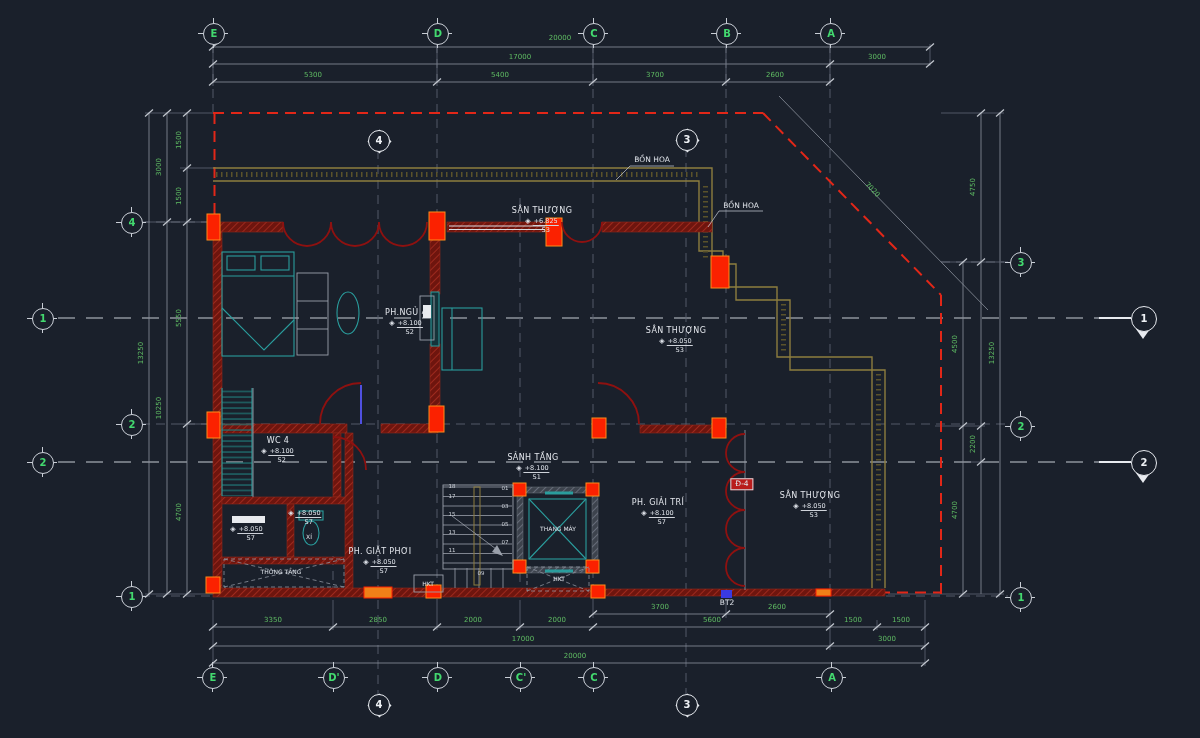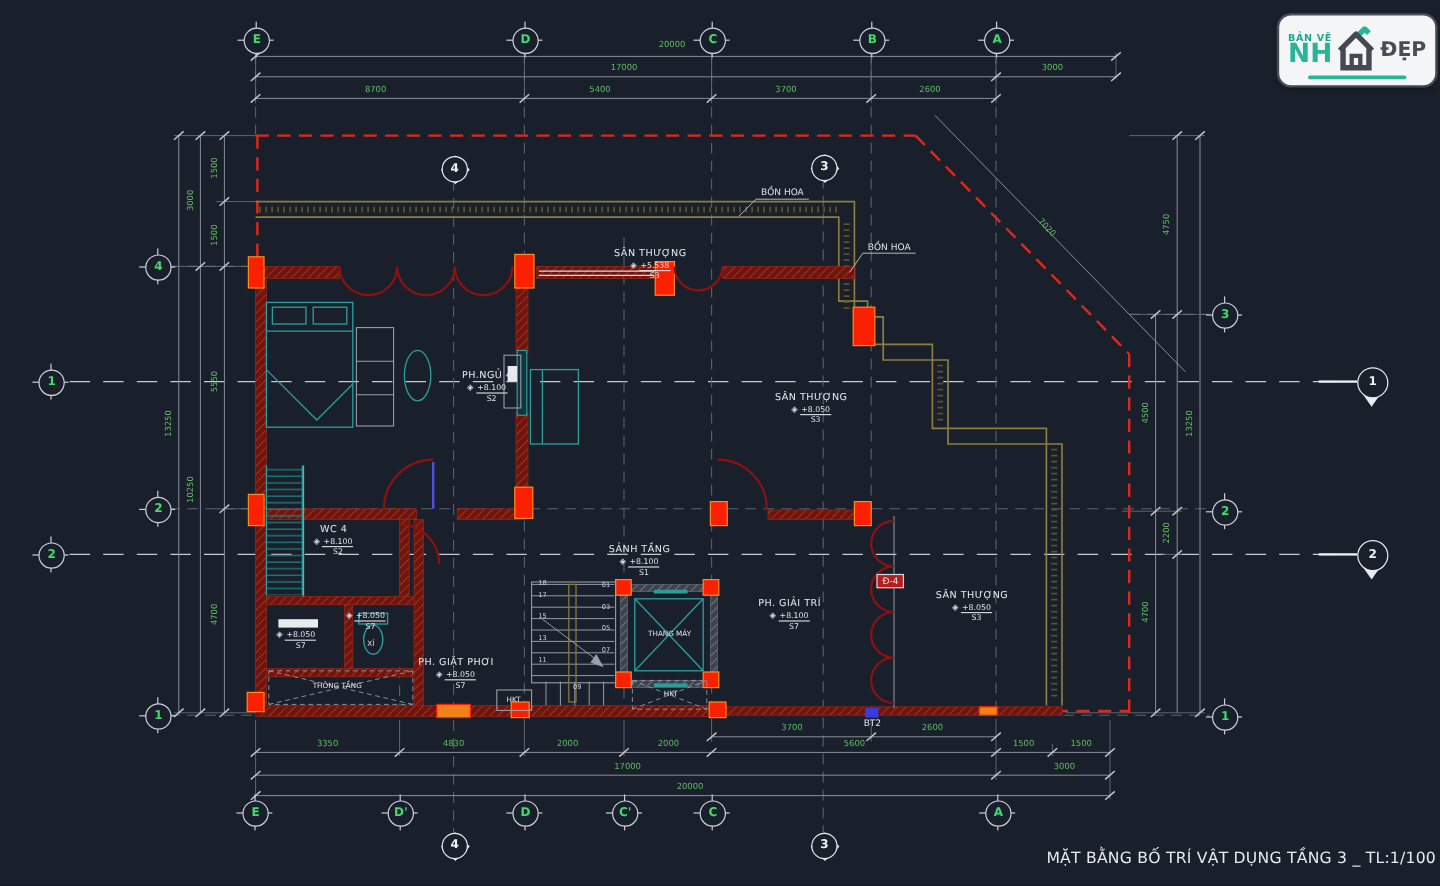--- a/index.html
+++ b/index.html
@@ -273,28 +273,28 @@
       <rect class="grayf" x="414" y="575" width="29" height="17"></rect>
     </g>
 
     <path class="ldr" d="M630,166 H674 M630,166 L616,180 M719,211 H763 M719,211 L708,227"></path>
   </svg>
 
   <div class="layer" id="dims">
       <div class="dim" style="left: 560px; top: 38px; transform: translate(-50%, -50%);">20000</div>
       <div class="dim" style="left: 520px; top: 57px; transform: translate(-50%, -50%);">17000</div>
       <div class="dim" style="left: 877px; top: 57px; transform: translate(-50%, -50%);">3000</div>
-      <div class="dim" style="left: 313px; top: 75px; transform: translate(-50%, -50%);">8700</div>
+      <div class="dim" style="left: 313px; top: 75px; transform: translate(-50%, -50%);">5300</div>
       <div class="dim" style="left: 500px; top: 75px; transform: translate(-50%, -50%);">5400</div>
       <div class="dim" style="left: 655px; top: 75px; transform: translate(-50%, -50%);">3700</div>
       <div class="dim" style="left: 775px; top: 75px; transform: translate(-50%, -50%);">2600</div>
       <div class="dim" style="left: 660px; top: 607px; transform: translate(-50%, -50%);">3700</div>
       <div class="dim" style="left: 777px; top: 607px; transform: translate(-50%, -50%);">2600</div>
       <div class="dim" style="left: 273px; top: 620px; transform: translate(-50%, -50%);">3350</div>
-      <div class="dim" style="left: 378px; top: 620px; transform: translate(-50%, -50%);">4830</div>
+      <div class="dim" style="left: 378px; top: 620px; transform: translate(-50%, -50%);">2850</div>
       <div class="dim" style="left: 473px; top: 620px; transform: translate(-50%, -50%);">2000</div>
       <div class="dim" style="left: 557px; top: 620px; transform: translate(-50%, -50%);">2000</div>
       <div class="dim" style="left: 712px; top: 620px; transform: translate(-50%, -50%);">5600</div>
       <div class="dim" style="left: 853px; top: 620px; transform: translate(-50%, -50%);">1500</div>
       <div class="dim" style="left: 901px; top: 620px; transform: translate(-50%, -50%);">1500</div>
       <div class="dim" style="left: 523px; top: 639px; transform: translate(-50%, -50%);">17000</div>
       <div class="dim" style="left: 887px; top: 639px; transform: translate(-50%, -50%);">3000</div>
       <div class="dim" style="left: 575px; top: 656px; transform: translate(-50%, -50%);">20000</div>
       <div class="dim" style="left: 179px; top: 140px; transform: translate(-50%, -50%) rotate(-90deg);">1500</div>
       <div class="dim" style="left: 179px; top: 196px; transform: translate(-50%, -50%) rotate(-90deg);">1500</div>
@@ -482,21 +482,21 @@
           <span class="blabel">2</span>
         </span>
       </div>
     </div>
   <div class="layer" id="rooms">
       <div class="room" style="left: 542px; top: 206px;">
         <span class="rname">SÂN THƯỢNG</span>
         <div class="elevrow">
           <span class="eglyph">◈</span>
           <span class="etexts">
-            <span class="eval">+5.538</span>
+            <span class="eval">+6.825</span>
             <span class="esub">S3</span>
           </span>
         </div>
       </div>
       <div class="room" style="left: 406px; top: 308px;">
         <span class="rname">PH.NGỦ 4</span>
         <div class="elevrow">
           <span class="eglyph">◈</span>
           <span class="etexts">
             <span class="eval">+8.100</span>
@@ -598,29 +598,14 @@
       <div class="lbl micro" style="left: 452px; top: 515px;">15</div>
       <div class="lbl micro" style="left: 452px; top: 533px;">13</div>
       <div class="lbl micro" style="left: 452px; top: 551px;">11</div>
       <div class="lbl micro" style="left: 505px; top: 489px;">01</div>
       <div class="lbl micro" style="left: 505px; top: 507px;">03</div>
       <div class="lbl micro" style="left: 505px; top: 525px;">05</div>
       <div class="lbl micro" style="left: 505px; top: 543px;">07</div>
       <div class="lbl micro" style="left: 481px; top: 574px;">09</div>
     </div>
 
-  <div class="sheet-title">MẶT BẰNG BỐ TRÍ VẬT DỤNG TẦNG 3 _ TL:1/100</div>
-
-  <div class="logo">
-    <div class="logo-left">
-      <span class="logo-top">BẢN VẼ</span>
-      <span class="logo-main">NH</span>
-    </div>
-    <svg class="logo-house" viewBox="0 0 40 44">
-      <path d="M21,9 L28,2 L32,6" stroke="#25b795" stroke-width="5" fill="none"></path>
-      <path d="M5,22 L20,7 L35,22" stroke="#454a52" stroke-width="5" fill="none" stroke-linejoin="round"></path>
-      <path d="M8,20 V38 H32 V20" stroke="#454a52" stroke-width="5" fill="none"></path>
-      <path d="M16,38 V27 H24 V38" stroke="#454a52" stroke-width="4" fill="none"></path>
-    </svg>
-    <span class="logo-suffix">ĐẸP</span>
-    <div class="logo-underline"></div>
-  </div>
+
 </div>
 
 </body></html>

